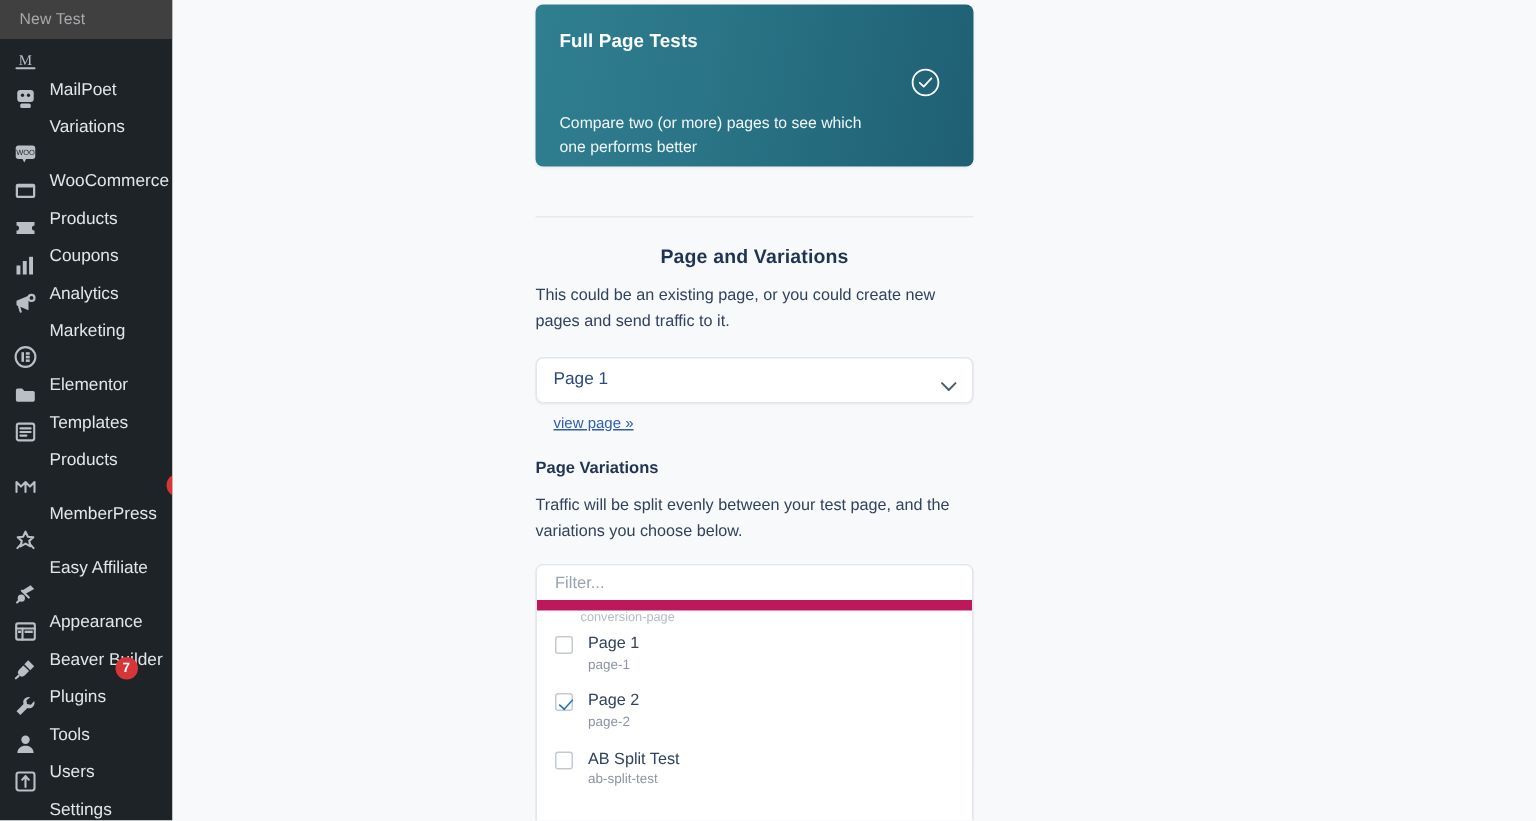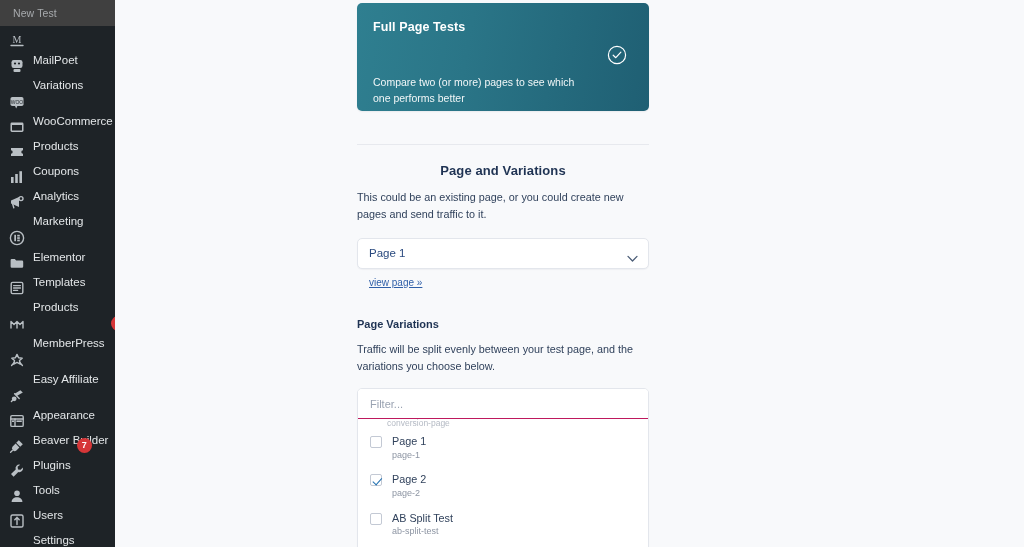--- a/index.html
+++ b/index.html
@@ -156,41 +156,41 @@
     display: inline-block;
     margin-top: 8px;
     margin-left: 12px;
     font-size: 10px;
     color: #2f5fa8;
     text-decoration: underline;
     cursor: pointer;
   }
 
   .sub-title {
-    margin-top: 28px;
+    margin-top: 16px;
     font-size: 11px;
     font-weight: 700;
     color: #1f3353;
   }
 
   
   .picker {
     margin-top: 13px;
     border: 1px solid #e3e6ec;
     border-radius: 5px;
     background: #ffffff;
     overflow: hidden;
     box-shadow: 0 1px 1px rgba(16,24,40,.04);
     height: 182px;
     display: flex;
     flex-direction: column;
   }
   .filter-input {
     border: none;
-    border-bottom: 1px solid #be185d;
+    border-bottom: 7px solid #be185d;
     height: 30px;
     flex: 0 0 30px;
     padding: 0 12px;
     font-size: 11px;
     font-family: "Liberation Sans", sans-serif;
     color: #31425c;
     outline: none;
     background: #fff;
   }
   .filter-input::placeholder { color: #9aa3b2; }

